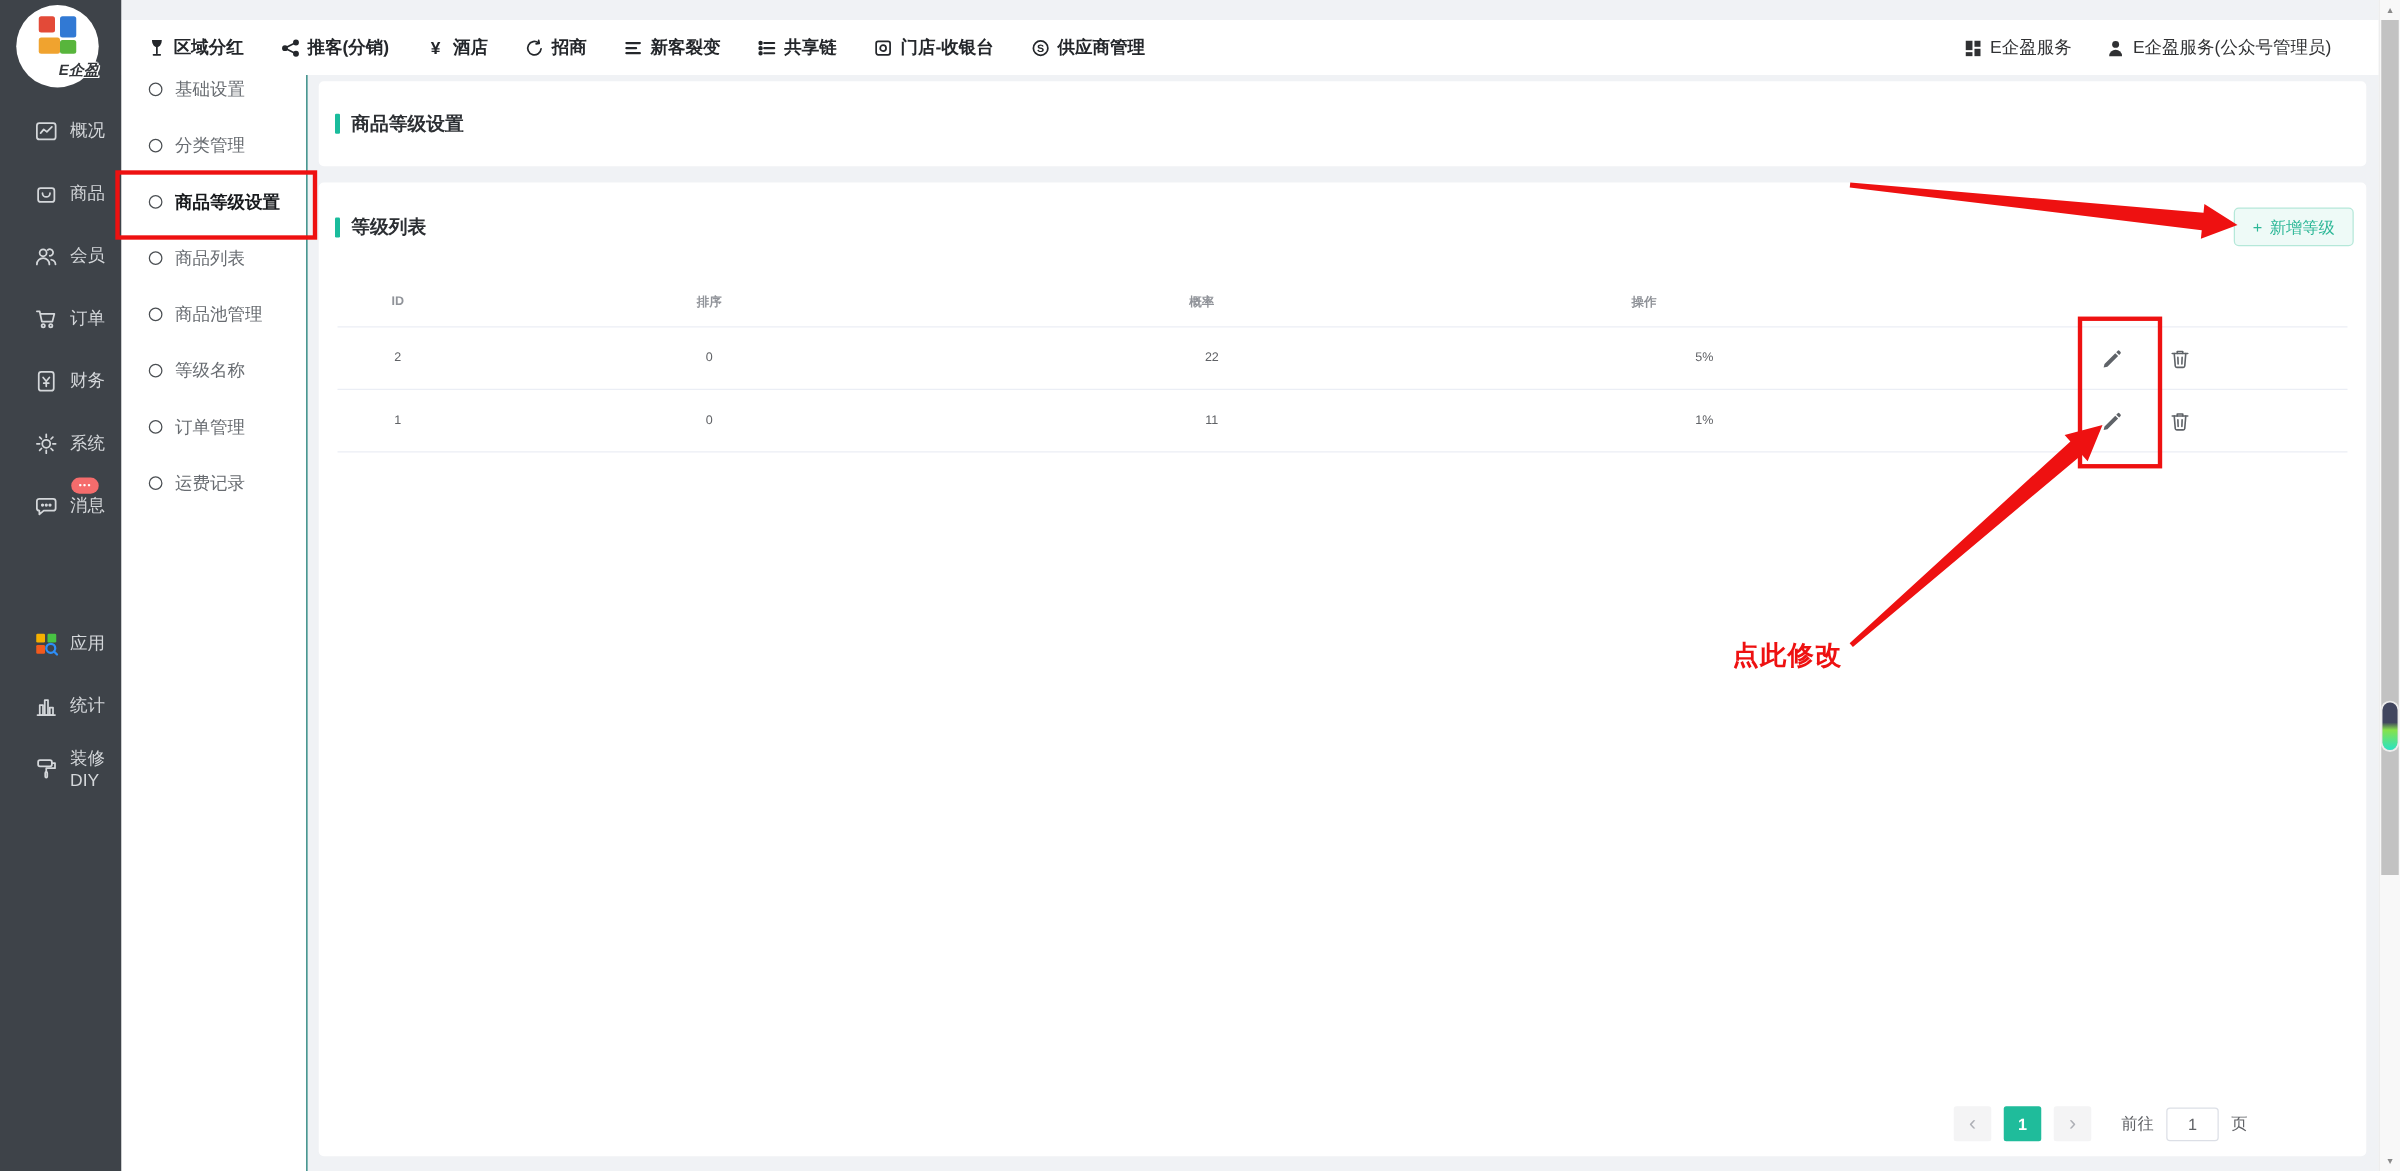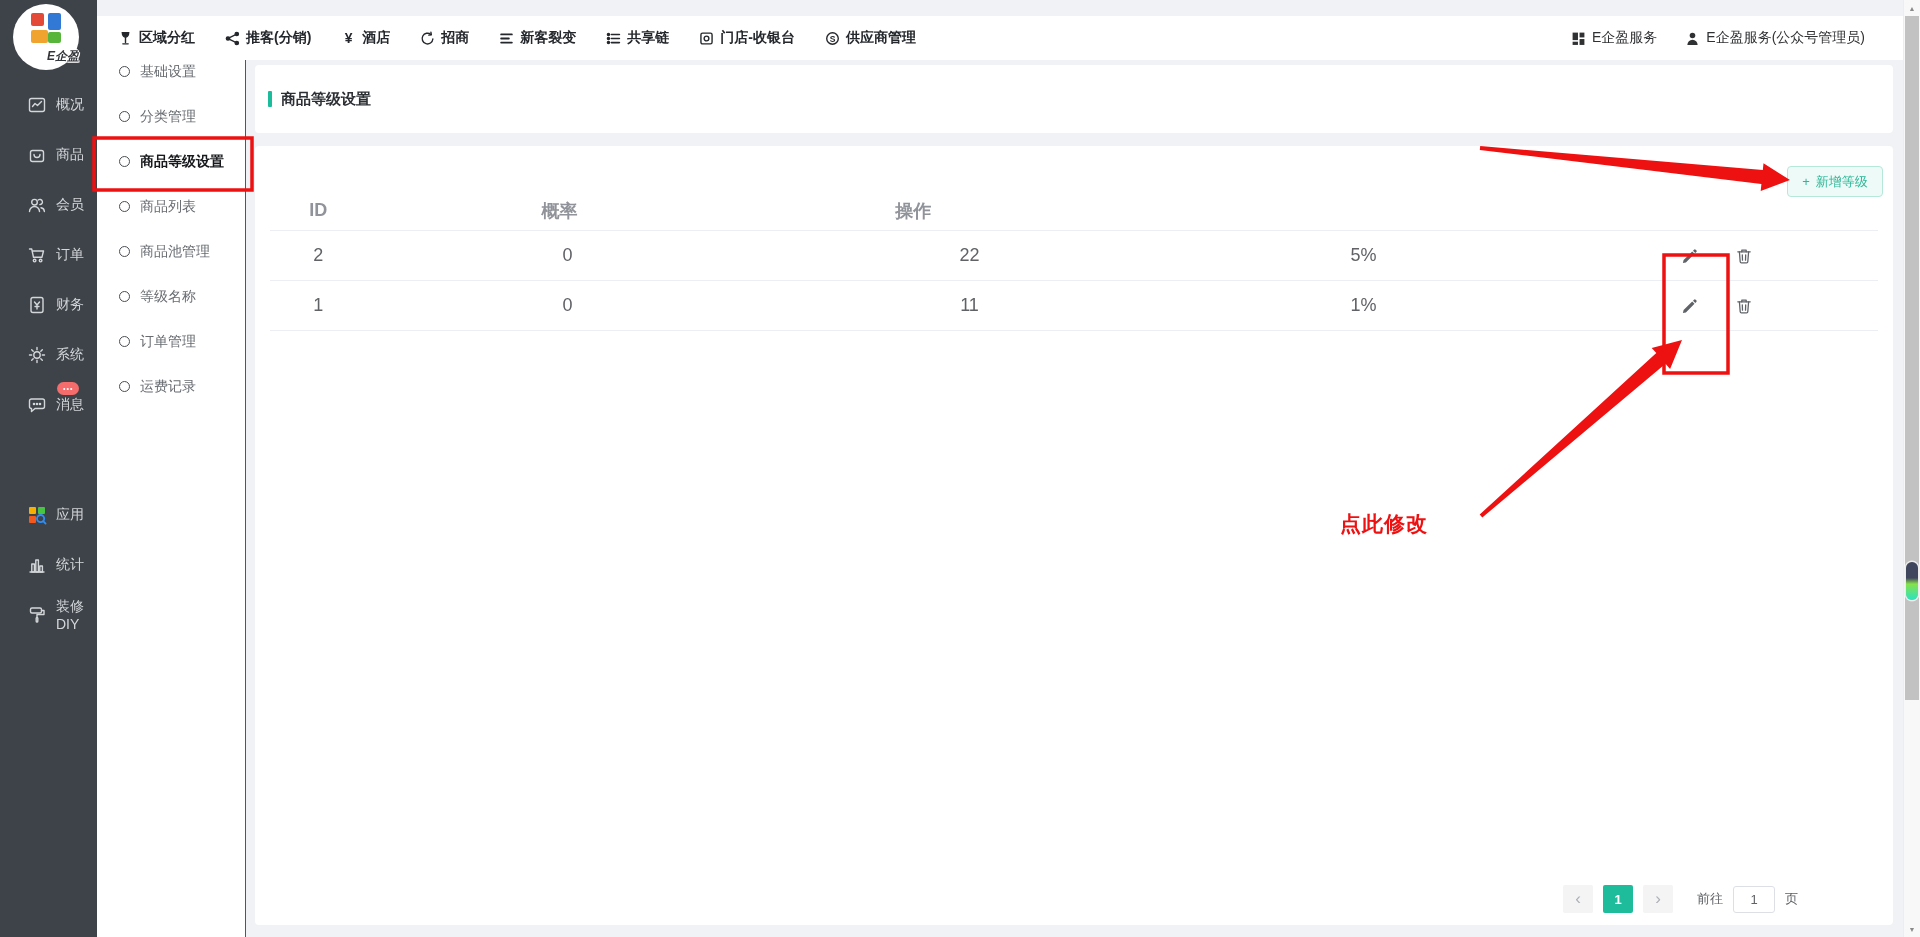--- a/index.html
+++ b/index.html
@@ -45,21 +45,21 @@
   .card-title { font-size:15px; font-weight:bold; color:#2c2f33; }
   .card2 { height:779px; position:relative; padding-top:20px; }
   .list-head { display:flex; align-items:center; padding-left:13px; height:31px; }
   .add-btn { position:absolute; top:20px; right:10px; width:96px; height:31px; display:flex; align-items:center; justify-content:center; gap:6px;
              background:#eefaf7; border:1px solid #b5e8d9; border-radius:4px; color:#2cb797; font-size:13px; cursor:pointer; }
 
   .table { margin:25px 15px 0; }
   .trow { display:flex; align-items:center; border-bottom:1px solid #ebeef5; }
   .thead { height:40px; }
   .tbody-row { height:50px; }
-  .tcell { text-align:center; font-size:18px; color:#606266; }
+  .tcell { text-align:center; font-size:10px; color:#606266; }
   .thead .tcell { color:#909399; font-weight:bold; }
   .c1{width:6%;} .c2{width:25%;} .c3{width:25%;} .c4{width:24%;} .c5{width:20%;}
   .actions { display:flex; justify-content:center; align-items:center; gap:36px; }
   .icon-btn { width:18px; height:18px; cursor:pointer; color:#5f6368; background:none; border:none; padding:0; }
   .icon-btn svg { width:18px; height:18px; }
 
   .pagination { position:absolute; right:95px; bottom:12px; display:flex; align-items:center; gap:10px; font-size:13px; color:#606266; }
   .pg-btn { width:30px; height:28px; border-radius:2px; background:#f4f4f5; color:#aeb0b6; display:flex; align-items:center; justify-content:center;
             font-size:17px; cursor:pointer; border:none; }
   .pg-cur { background:#1fbc9b; color:#fff; font-weight:bold; font-size:13px; }
@@ -70,21 +70,21 @@
   .scrollbar { position:absolute; right:0; top:0; width:17px; height:937px; background:#f8f8f8; border-left:1px solid #ededed; z-index:5; }
   .sb-arrow { position:absolute; left:0; width:16px; height:16px; color:#8a8a8a; font-size:7px; display:flex; align-items:center; justify-content:center; }
   .sb-up { top:0; } .sb-down { bottom:0; }
   .sb-thumb { position:absolute; left:1px; width:14px; top:16px; height:684px; background:#c2c2c2; cursor:pointer; }
   .sb-pill { position:absolute; left:2px; width:12px; top:562px; height:38px; border-radius:6px;
              background:linear-gradient(180deg,#41465f 0%,#41465f 42%,#86e24b 58%,#2ae3c4 100%);
              box-shadow:0 0 0 1.5px #ececec; }
 
   
   .annotations { position:absolute; left:0; top:0; width:1920px; height:937px; pointer-events:none; z-index:9; }
-  .hint { position:absolute; left:1340px; top:510px; font-size:21px; font-weight:bold; color:#ee1111; letter-spacing:1px; z-index:9; }
+  .hint { position:absolute; left:1386px; top:510px; font-size:21px; font-weight:bold; color:#ee1111; letter-spacing:1px; z-index:9; }
 </style>
 </head>
 <body>
 
 <aside class="sidebar">
   <div class="logo">
     <div class="logo-circle"></div>
     <div class="logo-blocks">
       <span class="b-red"></span>
         <span class="b-blue"></span>
@@ -301,28 +301,33 @@
     </div>
 </aside>
 
 <main class="content">
   <section class="card card1">
     <span class="bar"></span>
     <span class="card-title">商品等级设置</span>
   </section>
 
   <section class="card card2">
+    <div class="list-head">
+      <span class="bar"></span>
+      <span class="card-title">等级列表</span>
+    </div>
     <button class="add-btn">
       <span>+</span>
       <span>新增等级</span>
     </button>
 
     <div class="table">
       <div class="trow thead">
         <div class="tcell c1">ID</div>
+        <div class="tcell c2">排序</div>
         <div class="tcell c4">概率</div>
         <div class="tcell c5">操作</div>
       </div>
       <div class="trow tbody-row">
         <div class="tcell c1">2</div>
         <div class="tcell c2">0</div>
         <div class="tcell c3">22</div>
         <div class="tcell c4">5%</div>
         <div class="tcell c5 actions">
           <button class="icon-btn">

